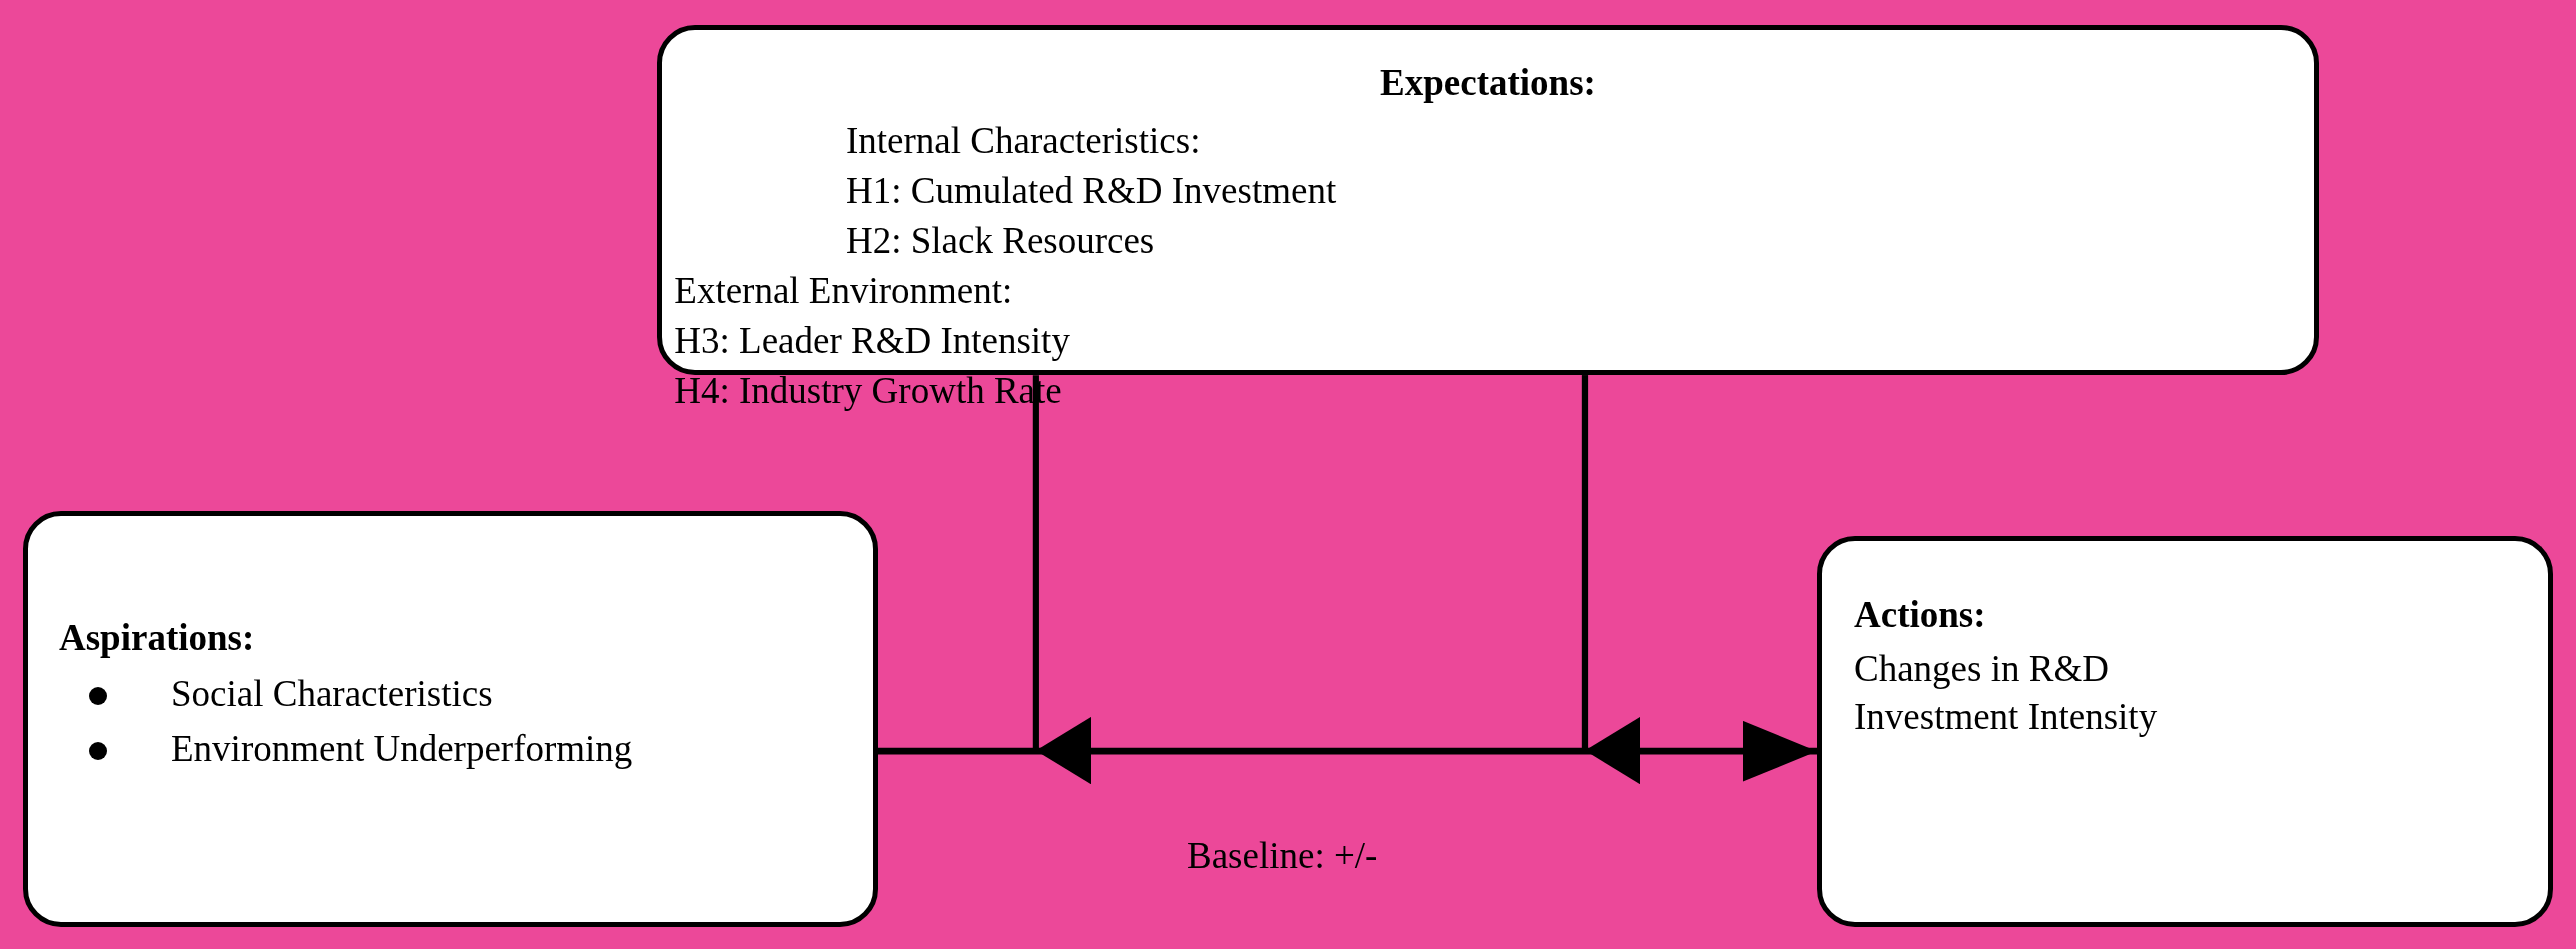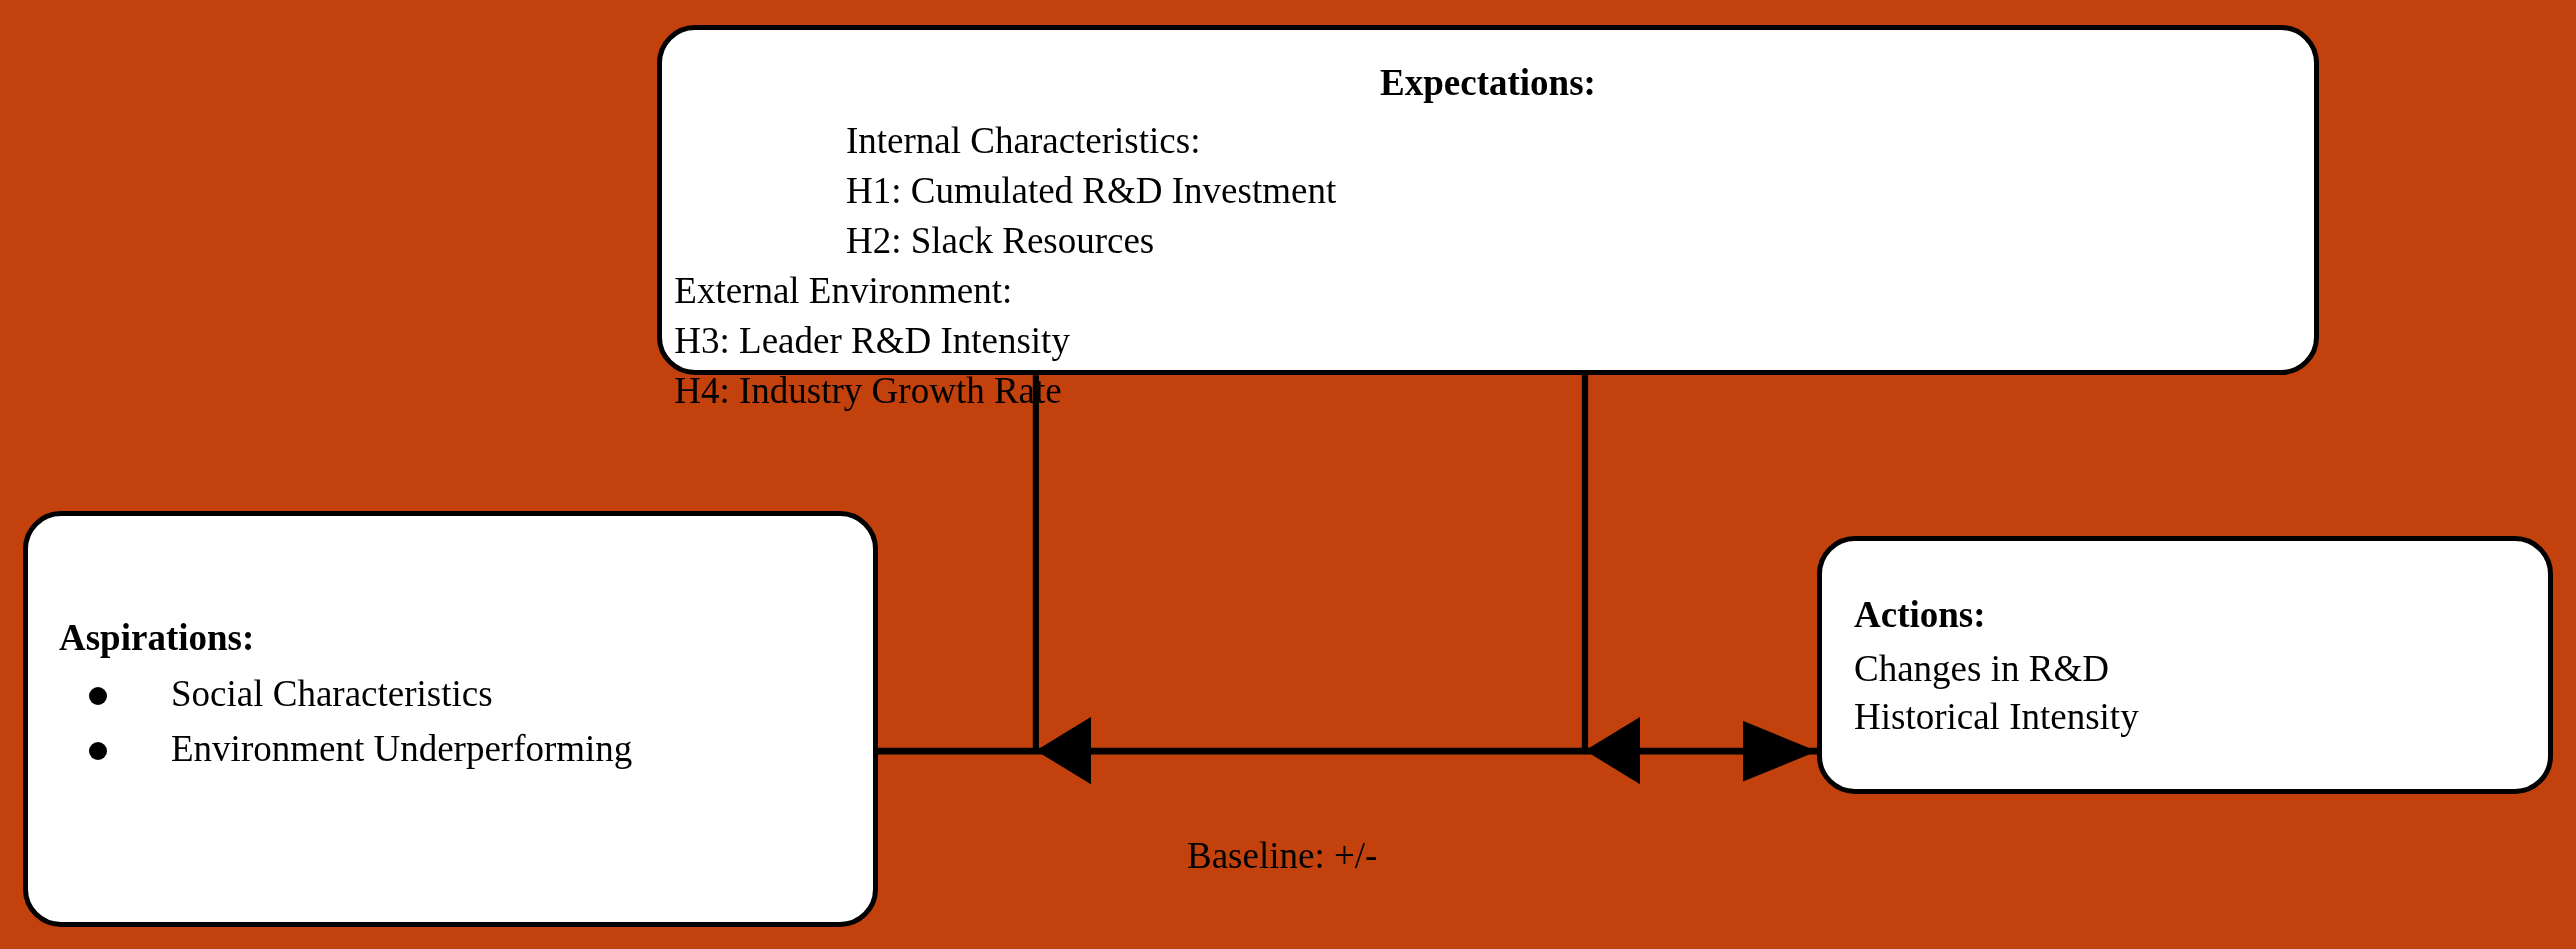--- a/index.html
+++ b/index.html
@@ -5,21 +5,21 @@
 <style>
   html, body {
     margin: 0;
     padding: 0;
     background: #ffffff;
   }
   #canvas {
     position: relative;
     width: 2576px;
     height: 949px;
-    background: #c2410c;
+    background: #ec4899;
     font-family: "Liberation Serif", "DejaVu Serif", serif;
     color: #000000;
     overflow: hidden;
   }
 
   
   .node-box {
     position: absolute;
     box-sizing: border-box;
     border: 5.5px solid #000000;
@@ -37,21 +37,21 @@
   #box-aspirations {
     left: 23px;
     top: 511px;
     width: 855px;
     height: 416px;
   }
   #box-actions {
     left: 1817px;
     top: 536px;
     width: 736px;
-    height: 258px;
+    height: 391px;
   }
 
   
   .box-title {
     font-weight: bold;
     font-size: 37px;
     line-height: 1.0;
     white-space: nowrap;
   }
   .box-line {
@@ -231,21 +231,21 @@
       </li>
     </ul>
   </div>
 
   <div class="node-box" id="box-actions">
 
     <div class="box-title" id="actions-title">Actions:</div>
 
     <div id="actions-body">
       <div class="box-line">Changes in R&amp;D</div>
-      <div class="box-line">Historical Intensity</div>
+      <div class="box-line">Investment Intensity</div>
     </div>
   </div>
 
 
   <div id="baseline-label">Baseline: +/-</div>
 
 </div>
 
 
 </body></html>

